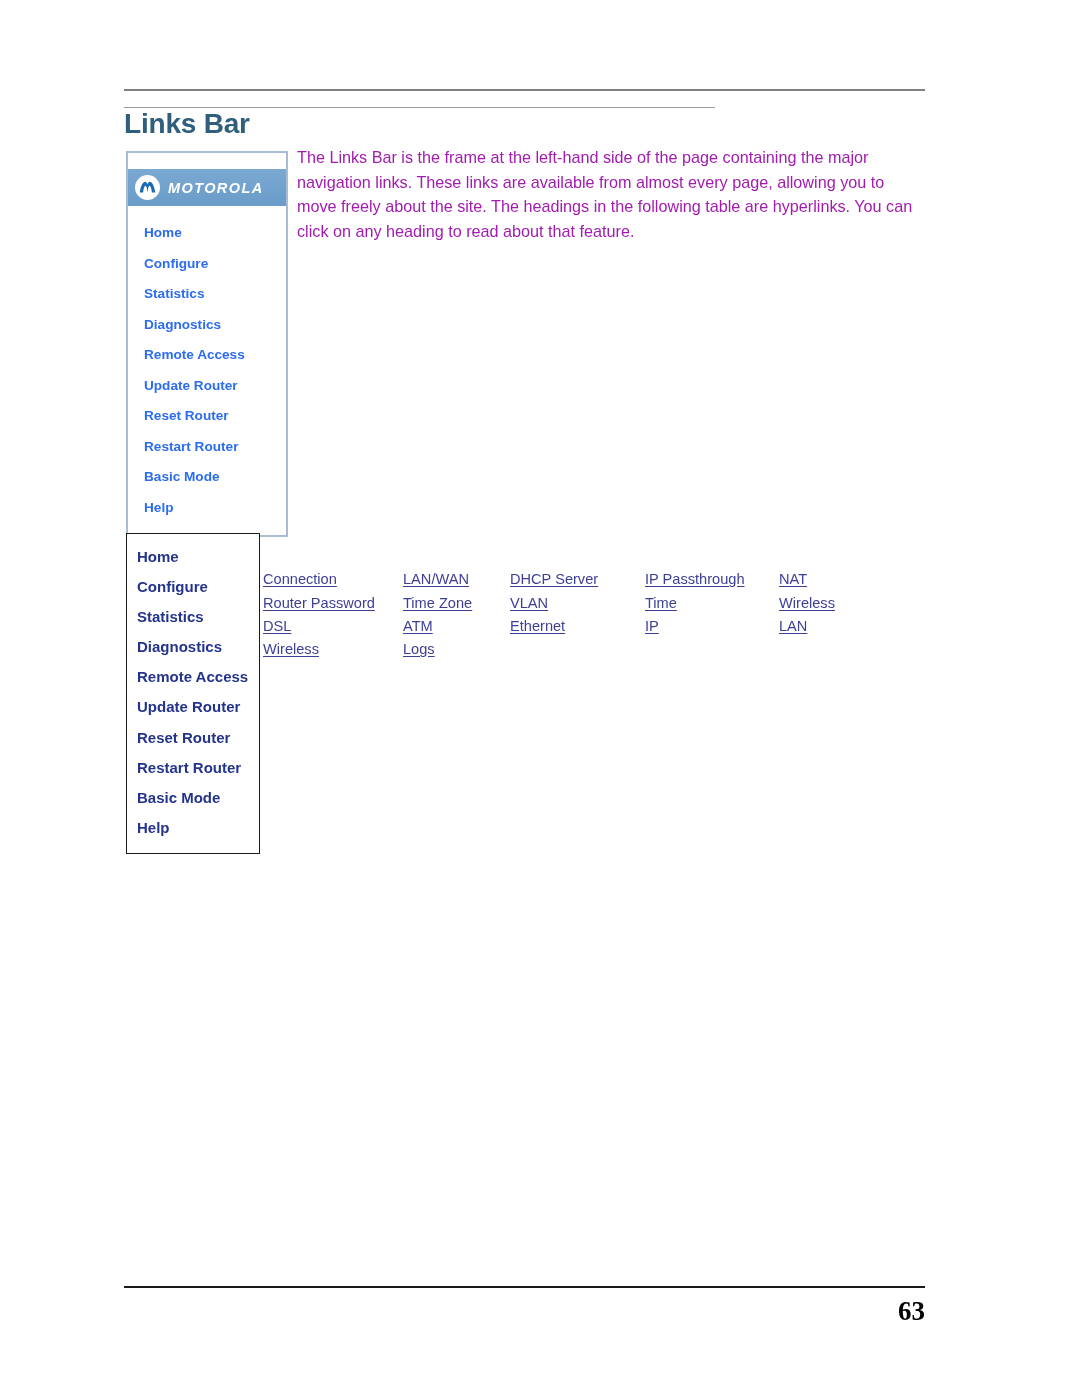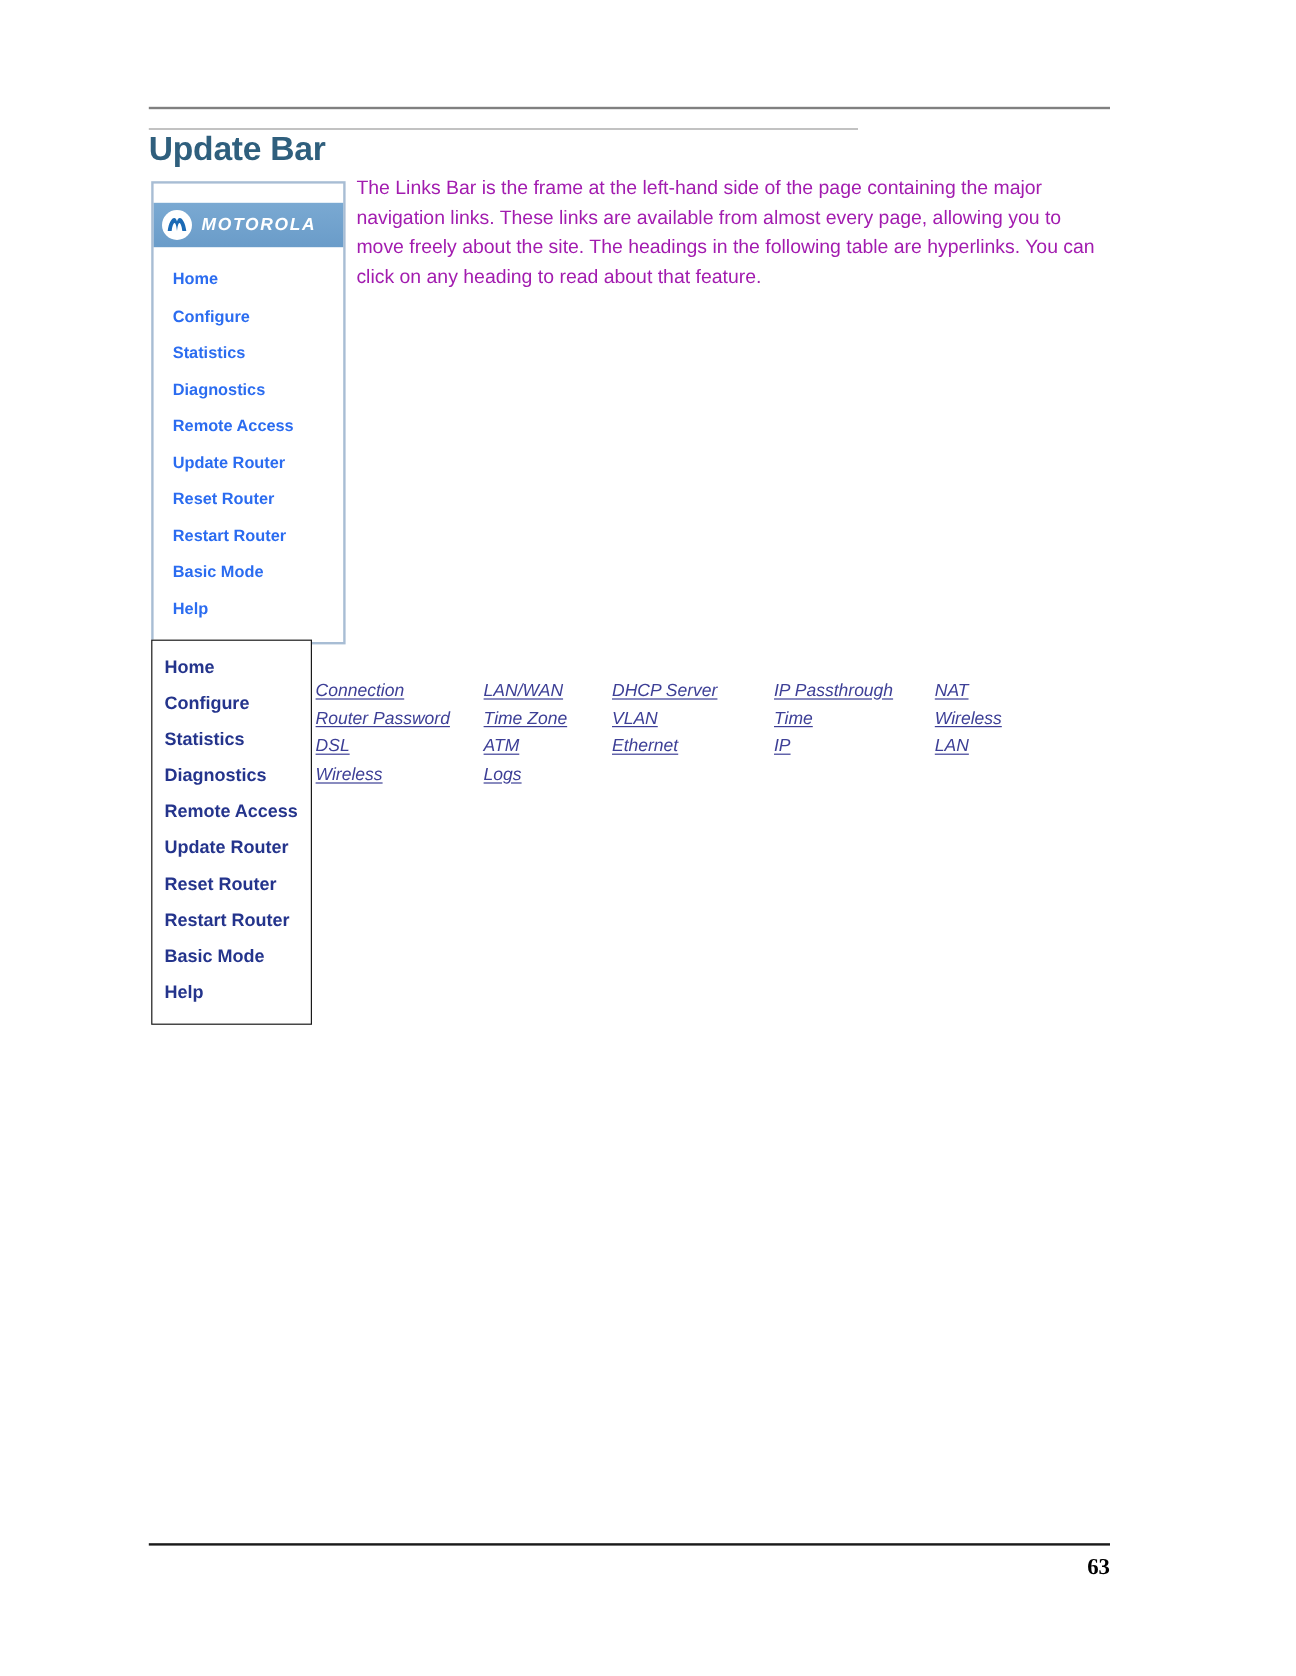--- a/index.html
+++ b/index.html
@@ -131,22 +131,21 @@
     white-space: nowrap;
   }
   .ref-links {
     position: absolute;
     left: 137px;
     top: 31px;
   }
   .ref-row {
     display: flex;
     height: 23.3px;
-    align-items: center;
-    font-style: italic;
+    align-items: flex-end;
   }
   .ref-cell {
     font-size: 14.6px;
     color: #3d3f96;
     text-decoration: underline;
     text-underline-offset: 2px;
     white-space: nowrap;
     flex: none;
   }
   .c1 { width: 140px; }
@@ -165,32 +164,32 @@
     height: 2px;
     background: #1a1a1a;
   }
   .page-number {
     position: absolute;
     left: 865px;
     top: 1296px;
     width: 60px;
     text-align: right;
     font-family: "Liberation Serif", serif;
-    font-size: 19px;
+    font-size: 27px;
     font-weight: bold;
     color: #000000;
   }
 </style>
 </head>
 <body>
 
 <div class="rule-top"></div>
 <div class="rule-second"></div>
 
-<div class="page-title">Update Bar</div>
+<div class="page-title">Links Bar</div>
 
 <div class="intro">The Links Bar is the frame at the left-hand side of the page containing the major navigation links. These links are available from almost every page, allowing you to move freely about the site. The headings in the following table are hyperlinks. You can click on any heading to read about that feature.</div>
 
 <div class="linksbar">
   <div class="linksbar-header">
     <div class="moto-mark">
       <svg width="19" height="19" viewBox="0 0 24 24" aria-hidden="true">
         <path d="M2.2 18.4 C3.2 9.6 6.6 4.6 9.0 4.6 C10.6 4.6 11.6 6.4 12 8.2 C12.4 6.4 13.4 4.6 15.0 4.6 C17.4 4.6 20.8 9.6 21.8 18.4 L17.6 18.4 C17.0 12.6 15.6 9.8 14.6 9.8 C13.6 9.8 12.6 12.4 12 18.4 C11.4 12.4 10.4 9.8 9.4 9.8 C8.4 9.8 7.0 12.6 6.4 18.4 Z" fill="#1b6ab5"></path>
       </svg>
     </div>

